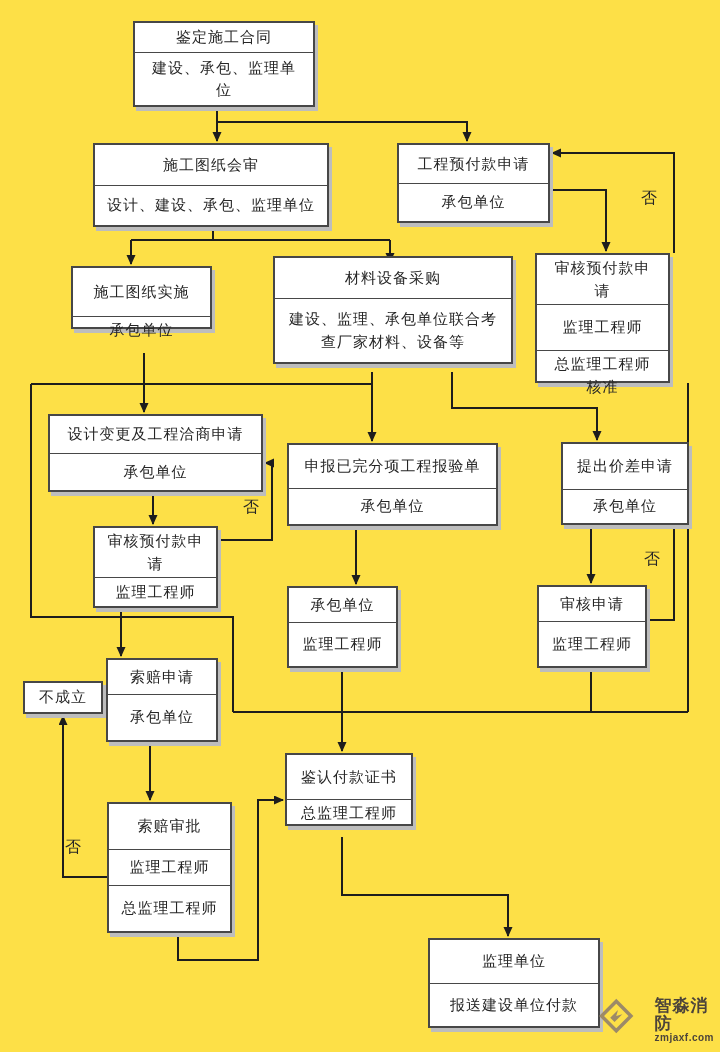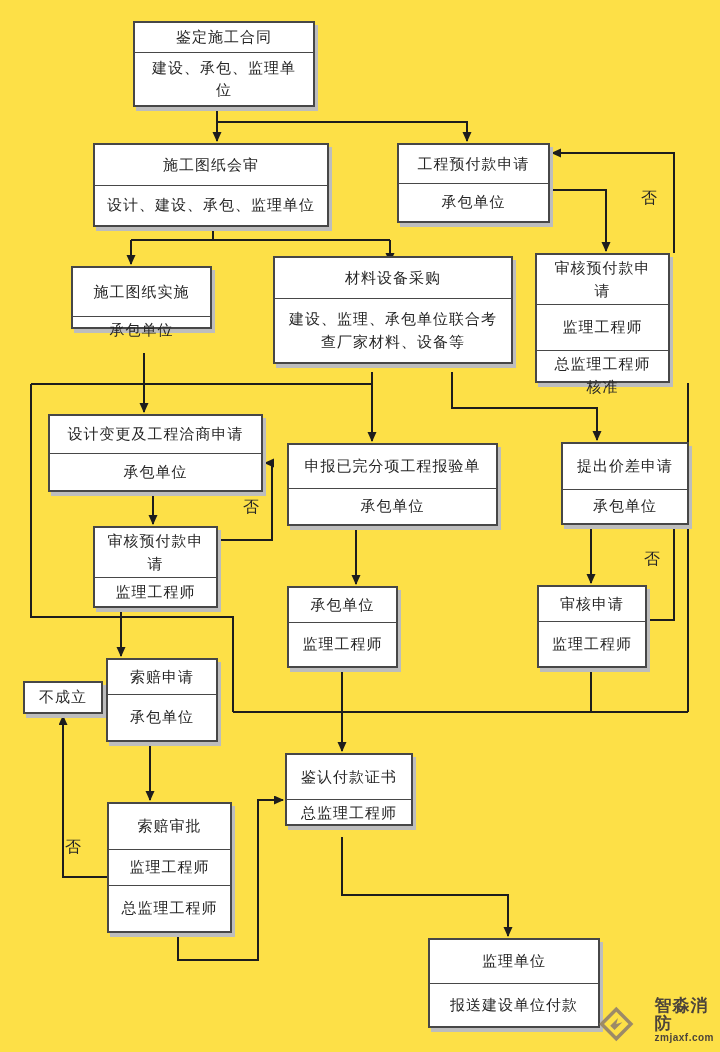--- a/index.html
+++ b/index.html
@@ -17,21 +17,21 @@
   .row{
     flex:1 1 auto;display:flex;align-items:center;justify-content:center;
     text-align:center;font-size:15px;color:#262626;letter-spacing:1px;
     line-height:1.5;padding:2px 10px;box-sizing:border-box;
   }
   .row + .row{border-top:1.5px solid #474747;}
   .lbl{
     position:absolute;font-size:16px;color:#262626;letter-spacing:1px;
   }
   .watermark{
-    position:absolute;left:599px;top:997px;display:flex;align-items:flex-end;gap:21px;
+    position:absolute;left:599px;top:997px;display:flex;align-items:flex-start;gap:21px;
   }
   .wm-text{display:flex;flex-direction:column;line-height:1.05;}
   .wm-name{font-size:17px;font-weight:bold;color:#4c443a;letter-spacing:1px;}
   .wm-url{font-size:10px;font-weight:bold;color:#4c443a;letter-spacing:.5px;}
 </style>
 </head>
 <body>
 
 <div class="stage">
 

